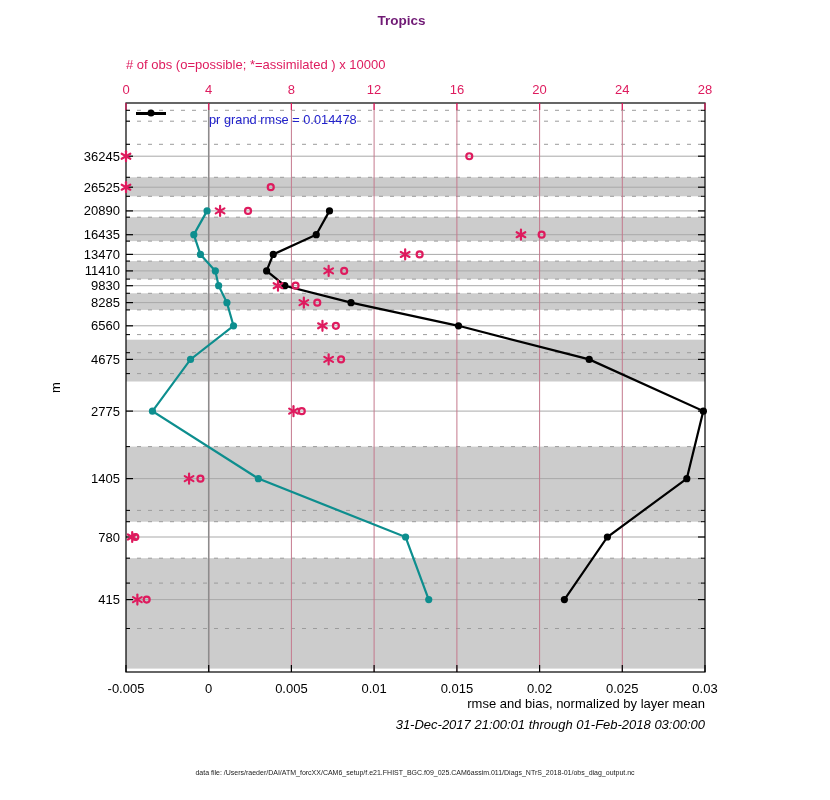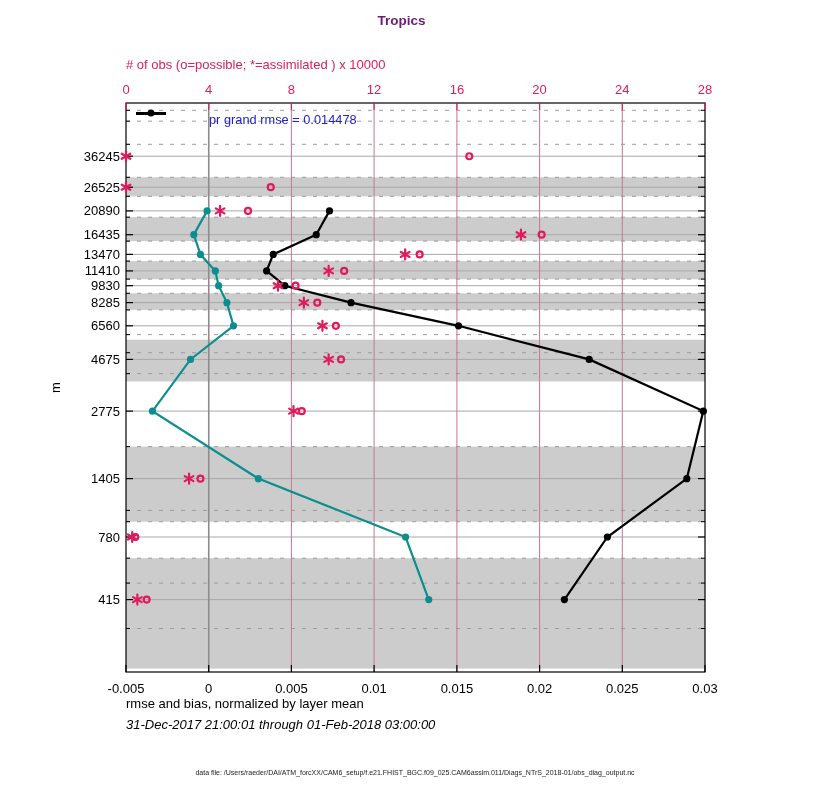--- a/index.html
+++ b/index.html
@@ -12,21 +12,21 @@
   .subtitle{top:33px;}
   .toplabel{position:absolute;left:126px;width:579px;text-align:left;top:57px;
        font-size:13px;}
   .legend{position:absolute;left:136px;top:112px;}
   .lrow{display:flex;height:17px;gap:36px;}
   .lswatch{display:inline-block;width:30px;height:2.6px;position:relative;margin-right:7px;flex:0 0 30px;}
   .ldot{position:absolute;left:50%;top:50%;transform:translate(-50%,-50%);
        width:7px;height:7px;border-radius:50%;}
   .ltext{font-size:12.8px;white-space:nowrap;}
   .ylabel{position:absolute;left:50px;top:380px;font-size:13px;color:#000;transform:rotate(-90deg);}
-  .xlabel,.xdates{position:absolute;left:126px;width:579px;text-align:left;font-size:13px;color:#000;}
+  .xlabel,.xdates{position:absolute;left:126px;width:579px;text-align:right;font-size:13px;color:#000;}
   .xlabel{top:696px;}
   .xdates{top:717px;font-style:italic;}
   .footer{position:absolute;left:0;top:769px;width:830px;text-align:center;
        font-size:7px;color:#1a1a1a;}
 </style>
 </head>
 <body>
 
 <div class="fig">
   <svg id="plot-svg" width="830" height="800">

